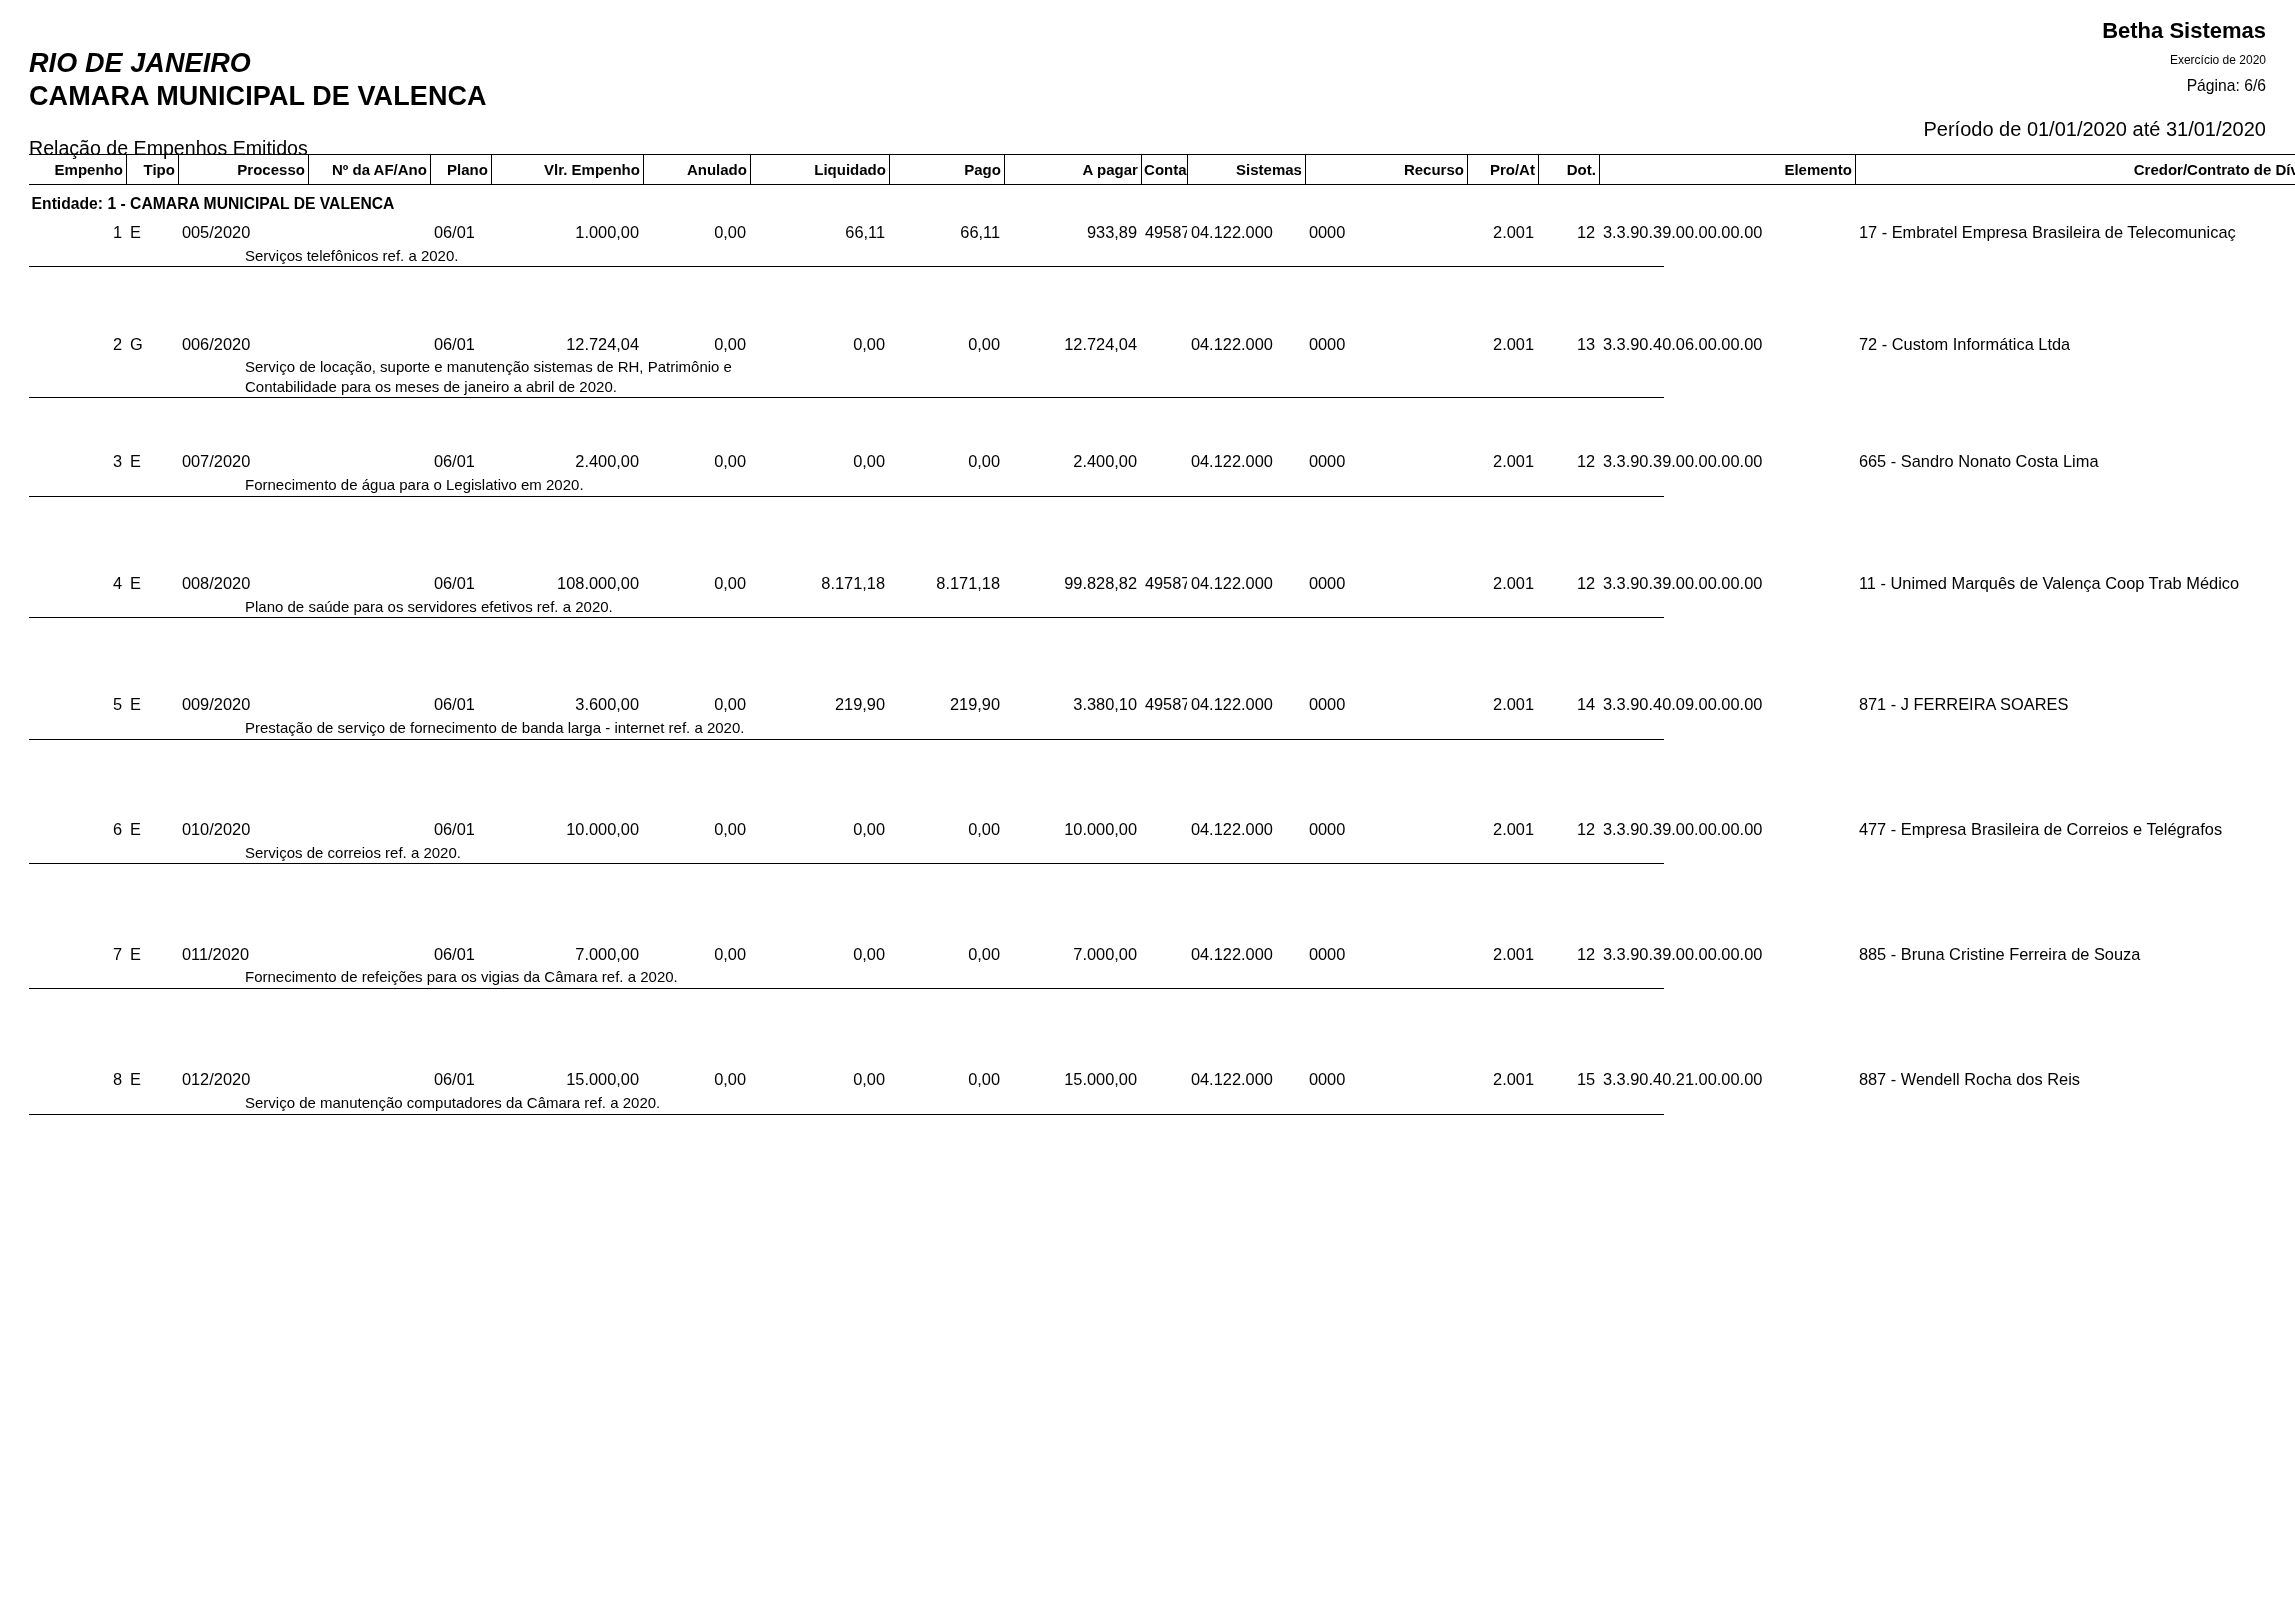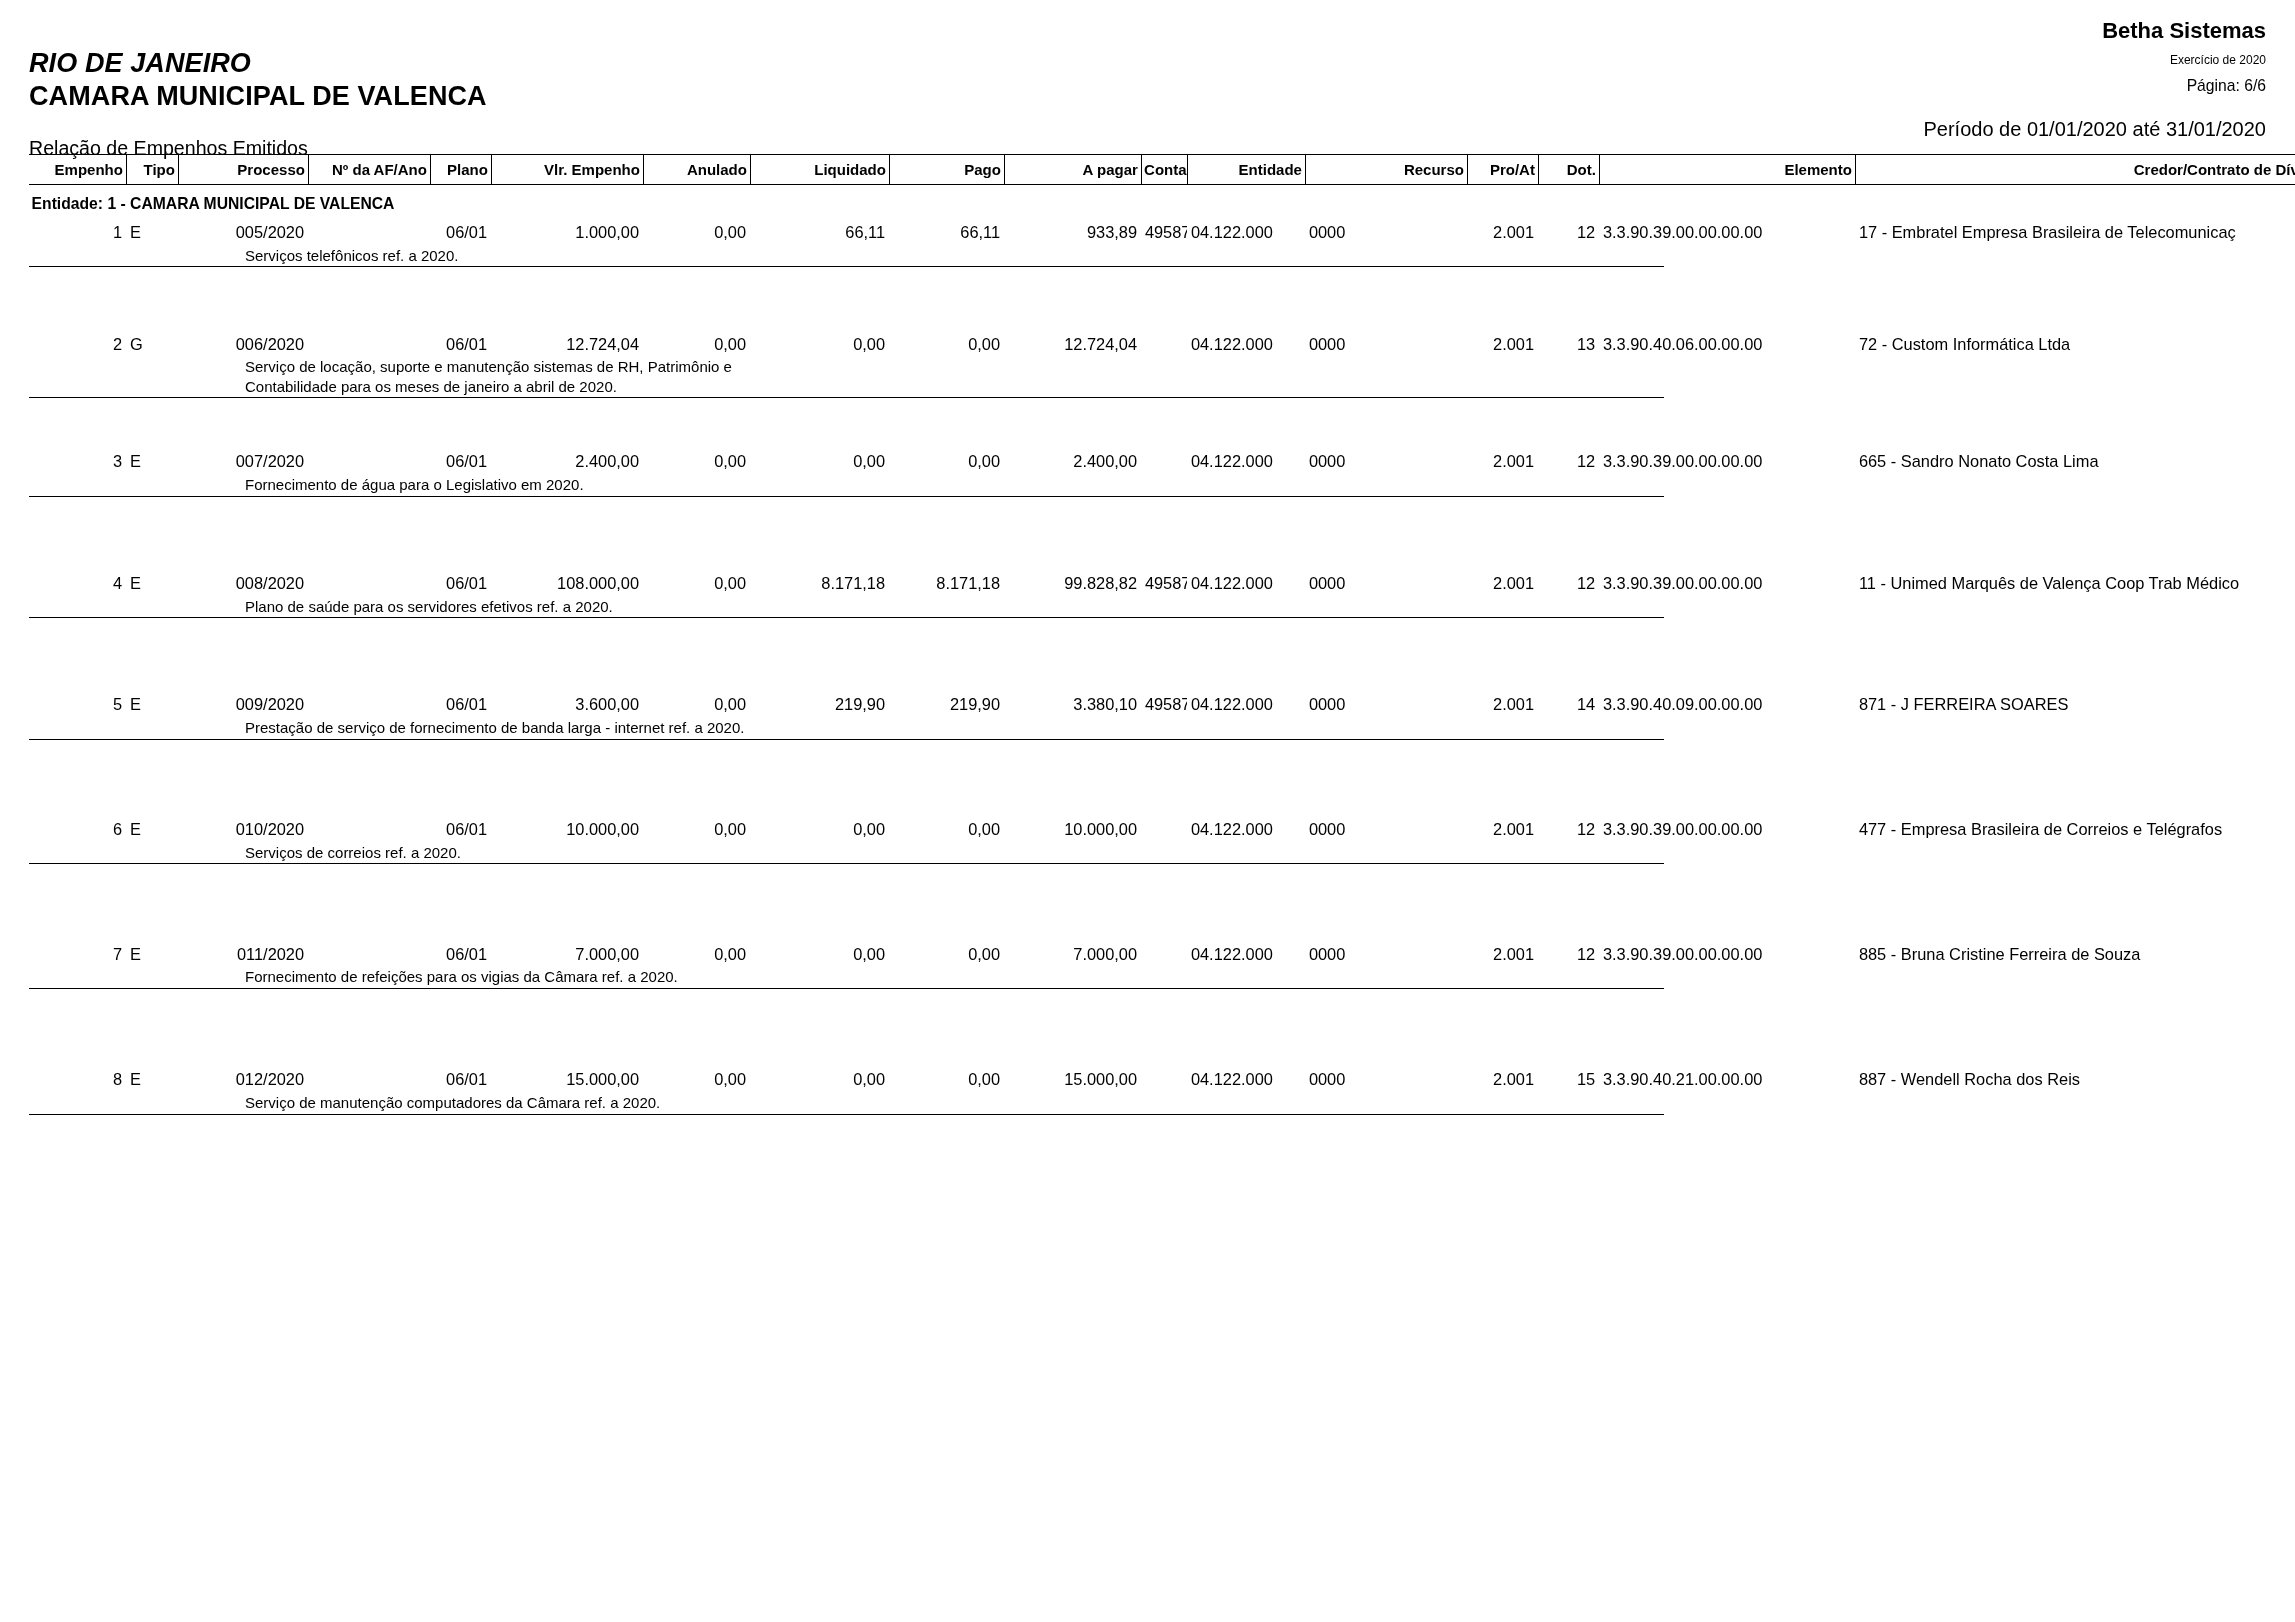--- a/index.html
+++ b/index.html
@@ -104,21 +104,21 @@
   }
 
   .data-row td {
     font-size: 16.4px;
     padding: 3.9px 3.9px 2.6px 3.9px;
     border: none;
     white-space: nowrap;
     overflow: hidden;
   }
   .num { text-align: right; }
-  .ctr { text-align: right; }
+  .ctr { text-align: left; }
   .lft { text-align: left; }
 
   .desc-row td {
     font-size: 15px;
     padding: 1.3px 0 1.3px 0;
     border: none;
   }
   .desc-inner {
     padding-left: 216px;
     line-height: 1.28;
@@ -188,21 +188,21 @@
         <th>Tipo</th>
         <th>Processo</th>
         <th>Nº da AF/Ano</th>
         <th>Plano</th>
         <th>Vlr. Empenho</th>
         <th>Anulado</th>
         <th>Liquidado</th>
         <th>Pago</th>
         <th>A pagar</th>
         <th>Conta</th>
-        <th>Entidade</th>
+        <th>Sistemas</th>
         <th>Recurso</th>
         <th>Pro/At</th>
         <th>Dot.</th>
         <th>Elemento</th>
         <th class="nb-right">Credor/Contrato de Dívida</th>
       </tr>
     </thead>
     <tbody>
       <tr class="entity-row">
         <td colspan="17">Entidade: 1 - CAMARA MUNICIPAL DE VALENCA</td>

